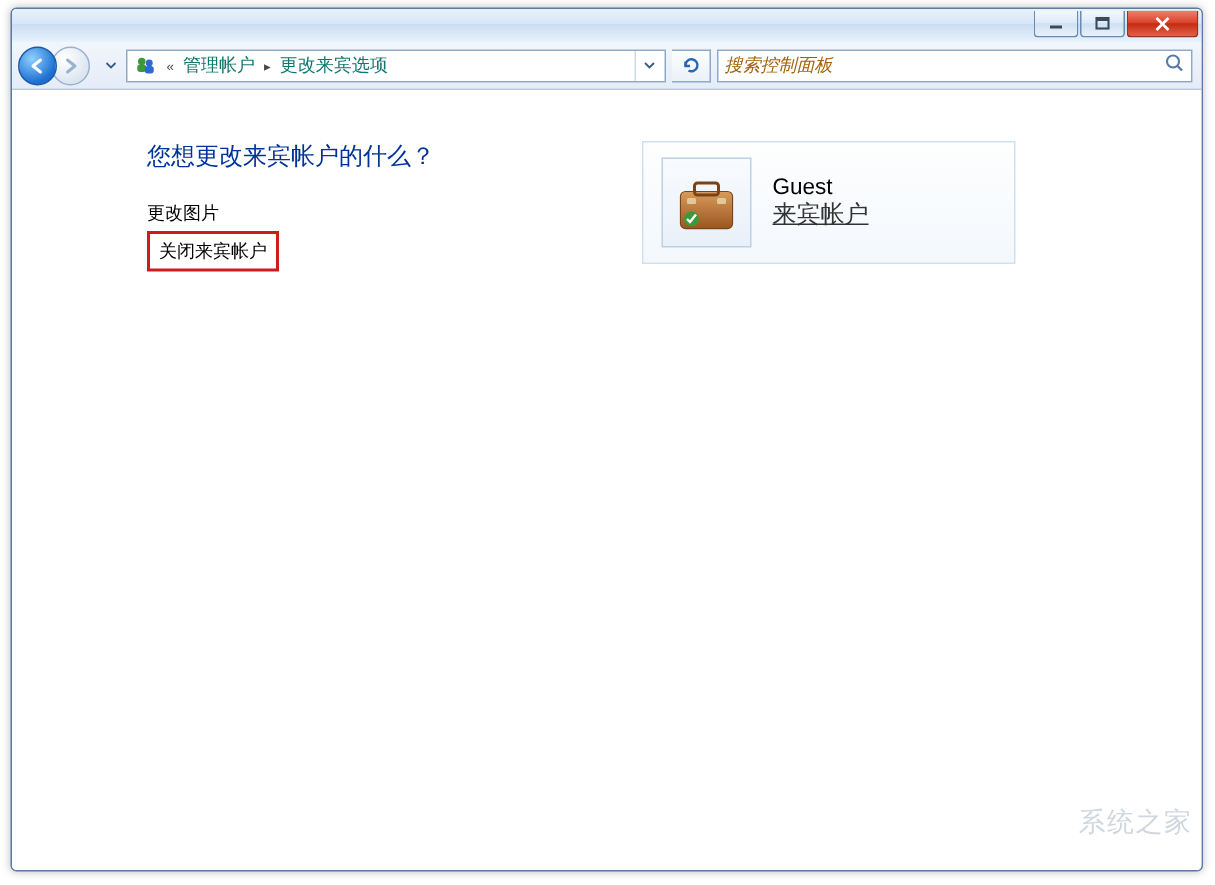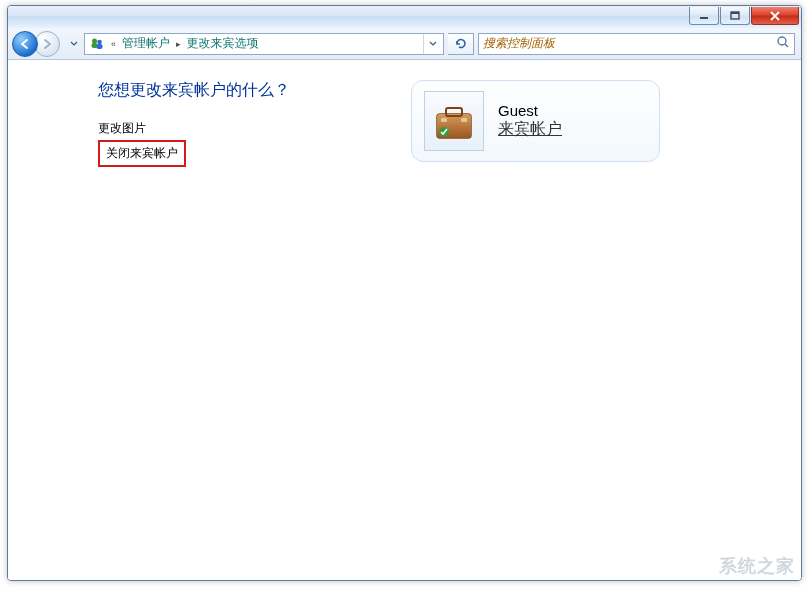--- a/index.html
+++ b/index.html
@@ -139,23 +139,23 @@
       gap:4px;
       color:#a16207;
       font-style: italic;
     }
     .searchbar .ph { flex:1 1 auto; }
     .searchbar .mag { color:#5a7aa8; }
     
     .content {
       flex: 1 1 auto;
       background: #fff;
-      padding: 20px 40px 0 90px;
-      display: flex;
-      gap: 23px;
+      padding: 34px 40px 0 90px;
+      display: flex;
+      gap: 40px;
       align-items: flex-start;
       position: relative;
     }
     .left-col { flex: 0 0 290px; }
     .heading {
       color: #003399;
       font-size: 16px;
       margin-bottom: 18px;
     }
     .link {
@@ -169,21 +169,21 @@
       padding: 2px 6px;
       display: inline-block;
       margin-top: 2px;
       text-decoration: underline;
     }
     
     .card {
       width: 249px;
       border: 1px solid #cfe0f3;
       background: linear-gradient(#fefefe,#f3f8fd);
-      border-radius: 12px;
+      border-radius: 0;
       padding: 10px 12px;
       display: flex;
       gap: 14px;
       align-items: center;
     }
     .avatar {
       width: 60px; height: 60px;
       border: 1px solid #bcd0e8;
       background: linear-gradient(#f9fbfe,#e8f0f9);
       display:flex; align-items:center; justify-content:center;
@@ -198,24 +198,24 @@
       color: #000;
     }
     .card-text .type {
       font-size: 16px;
       color: #333;
       text-decoration: underline;
     }
     
     .watermark {
       position: absolute;
-      right: 6px; bottom: 2px;
+      right: 6px; bottom: 20px;
       color: rgba(120,140,160,0.35);
       font-size: 18px;
-      font-weight: bold;
+      font-weight: normal;
       letter-spacing: 1px;
       pointer-events:none;
     }
   </style>
 </head>
 <body>
 
 <div class="window">
 
   <div class="titlebar">

